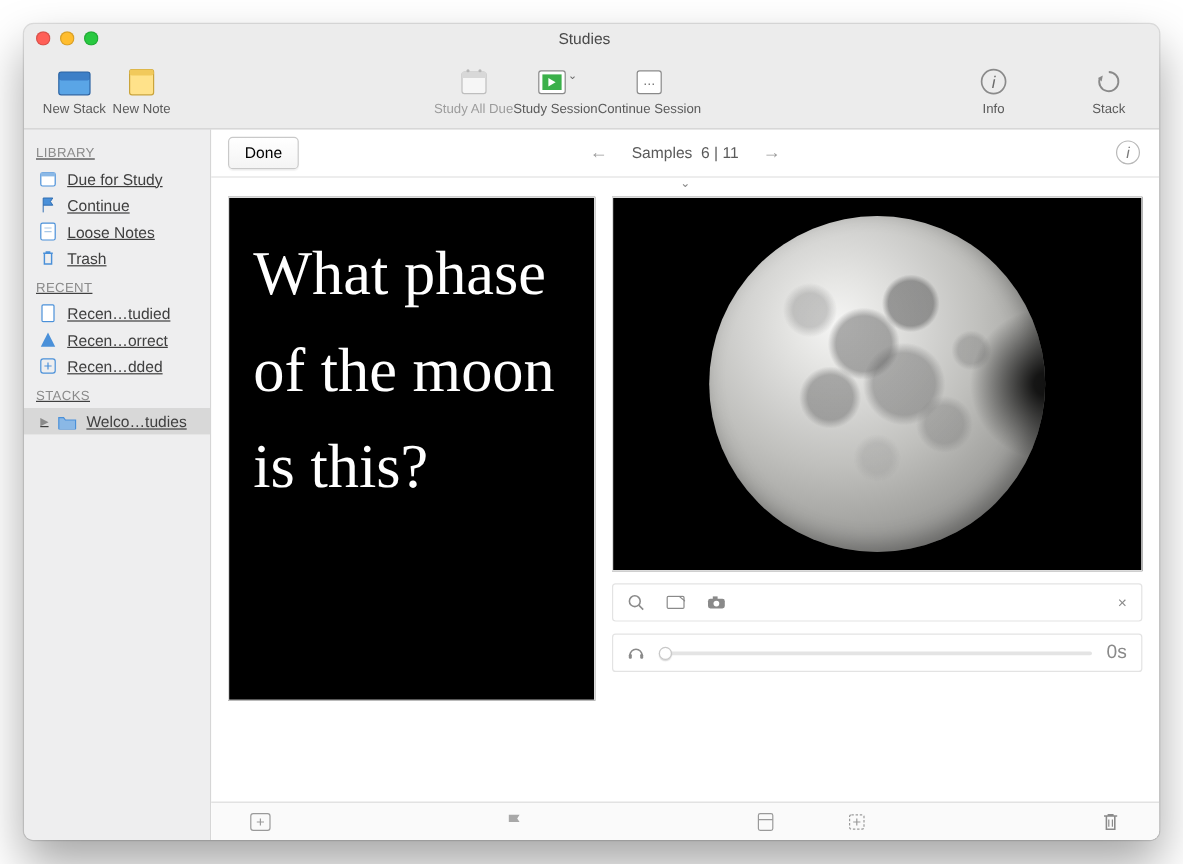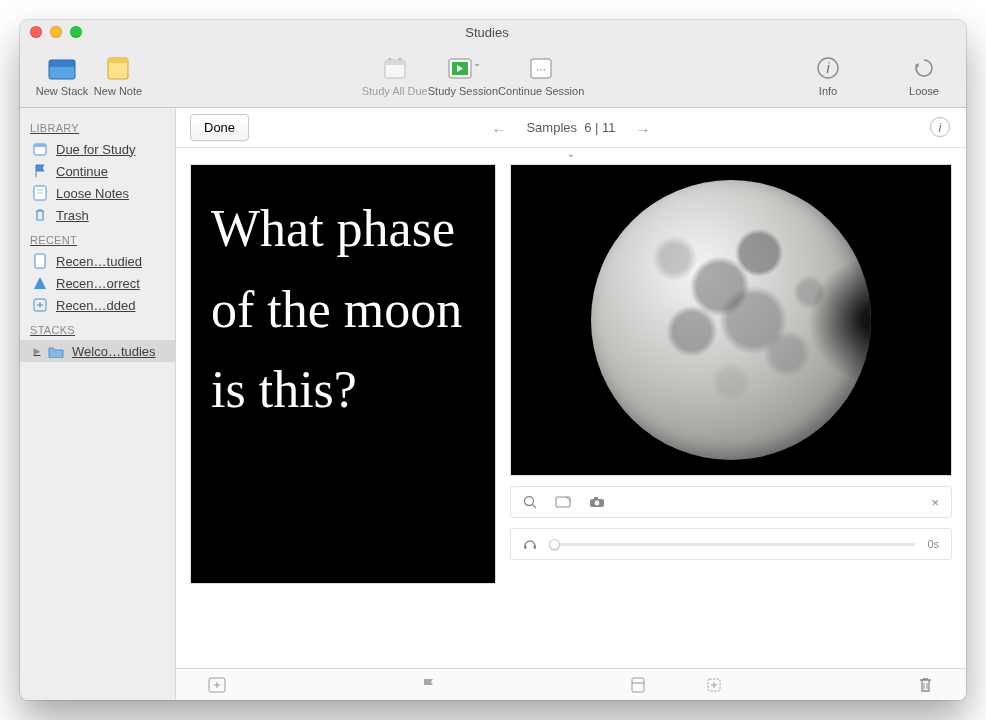--- a/index.html
+++ b/index.html
@@ -47,21 +47,21 @@
  radial-gradient(circle at 58% 50%, rgba(105,105,105,0.45) 0 12%, transparent 16%),
  radial-gradient(circle at 70% 62%, rgba(110,110,110,0.35) 0 6%, transparent 9%),
  radial-gradient(circle at 30% 28%, rgba(120,120,120,0.35) 0 5%, transparent 8%),
  radial-gradient(circle at 50% 72%, rgba(140,140,140,0.25) 0 5%, transparent 8%),
  radial-gradient(circle at 78% 40%, rgba(100,100,100,0.3) 0 4%, transparent 6%);
 }
 .moon::after { content:""; position:absolute; inset:0; border-radius:50%; background: radial-gradient(circle at 100% 50%, rgba(0,0,0,0.85) 0 3%, transparent 20%); }
 .panel { border:1px solid #e3e3e3; border-radius:3px; background:#fff; }
 .media-tools { height:32px; display:flex; align-items:center; gap:18px; padding:0 12px; color:#8a8a8a; font-size:13px; }
 .media-tools .x { margin-left:auto; }
-.audio { height:32px; display:flex; align-items:center; gap:12px; padding:0 12px; color:#8a8a8a; font-size:11px; }
+.audio { height:32px; display:flex; align-items:center; gap:12px; padding:0 12px; color:#8a8a8a; font-size:16px; }
 .audio .track { flex:1; height:3px; background:#e4e4e4; border-radius:2px; position:relative; }
 .audio .knob { position:absolute; left:0; top:-4px; width:11px; height:11px; border-radius:50%; background:#fff; border:1px solid #c8c8c8; box-shadow:0 1px 1px rgba(0,0,0,0.15); }
 
 .footer { height:32px; border-top:1px solid #dcdcdc; display:flex; align-items:center; padding:0 18px; color:#8f8f8f; background:#fafafa; }
 .footer .fgap { flex:1; }
 .footer .fitem { width:46px; display:flex; justify-content:center; }
 svg { display:block; }
 </style>
 </head>
 <body>
@@ -144,21 +144,21 @@
       <div class="lbl">Info</div>
     </div>
     <div style="width:40px"></div>
     <div class="tool">
       <div class="iconbox">
         <svg width="24" height="24">
             <path d="M12 4 a8 8 0 1 1 -7.5 5.2" fill="none" stroke="#8a8a8a" stroke-width="1.6"></path>
             <polygon points="3,9 7,7 6,12" fill="#8a8a8a"></polygon>
           </svg>
       </div>
-      <div class="lbl">Loose</div>
+      <div class="lbl">Stack</div>
     </div>
   </div>
 
   <div class="body">
 
     <div class="sidebar">
       <div class="sb-head">LIBRARY</div>
 
       <div class="sb-item">
         <span class="sb-icon">

